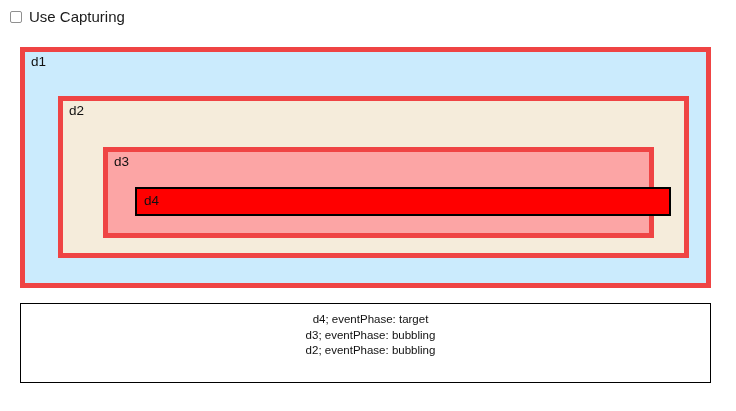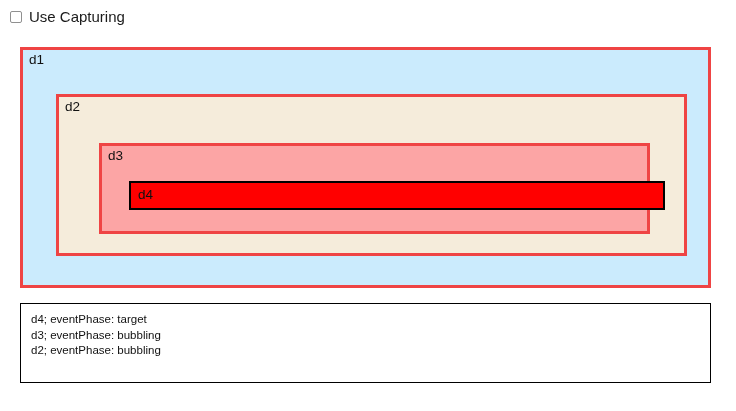--- a/index.html
+++ b/index.html
@@ -42,21 +42,21 @@
     line-height: 1;
     color: #1a1a1a;
     white-space: nowrap;
     cursor: pointer;
   }
 
   
   .box {
     position: absolute;
     box-sizing: border-box;
-    border: 3px solid #ef4444;
+    border: 5px solid #ef4444;
   }
   .box-label {
     position: absolute;
     left: 6px;
     top: 3px;
     font-size: 13.5px;
     line-height: 1;
     color: #111111;
     white-space: nowrap;
   }
@@ -107,20 +107,21 @@
     border: 1px solid #000000;
     background: #ffffff;
     padding: 8px 0 0 10px;
     overflow: hidden;
   }
   .log-line {
     font-size: 11.5px;
     line-height: 15.5px;
     color: #111111;
     white-space: nowrap;
+    text-align: center;
   }
 </style>
 </head>
 <body>
 
 <div class="capture-row">
   <span class="checkbox"></span>
   <span class="capture-label">Use Capturing</span>
 </div>
 

